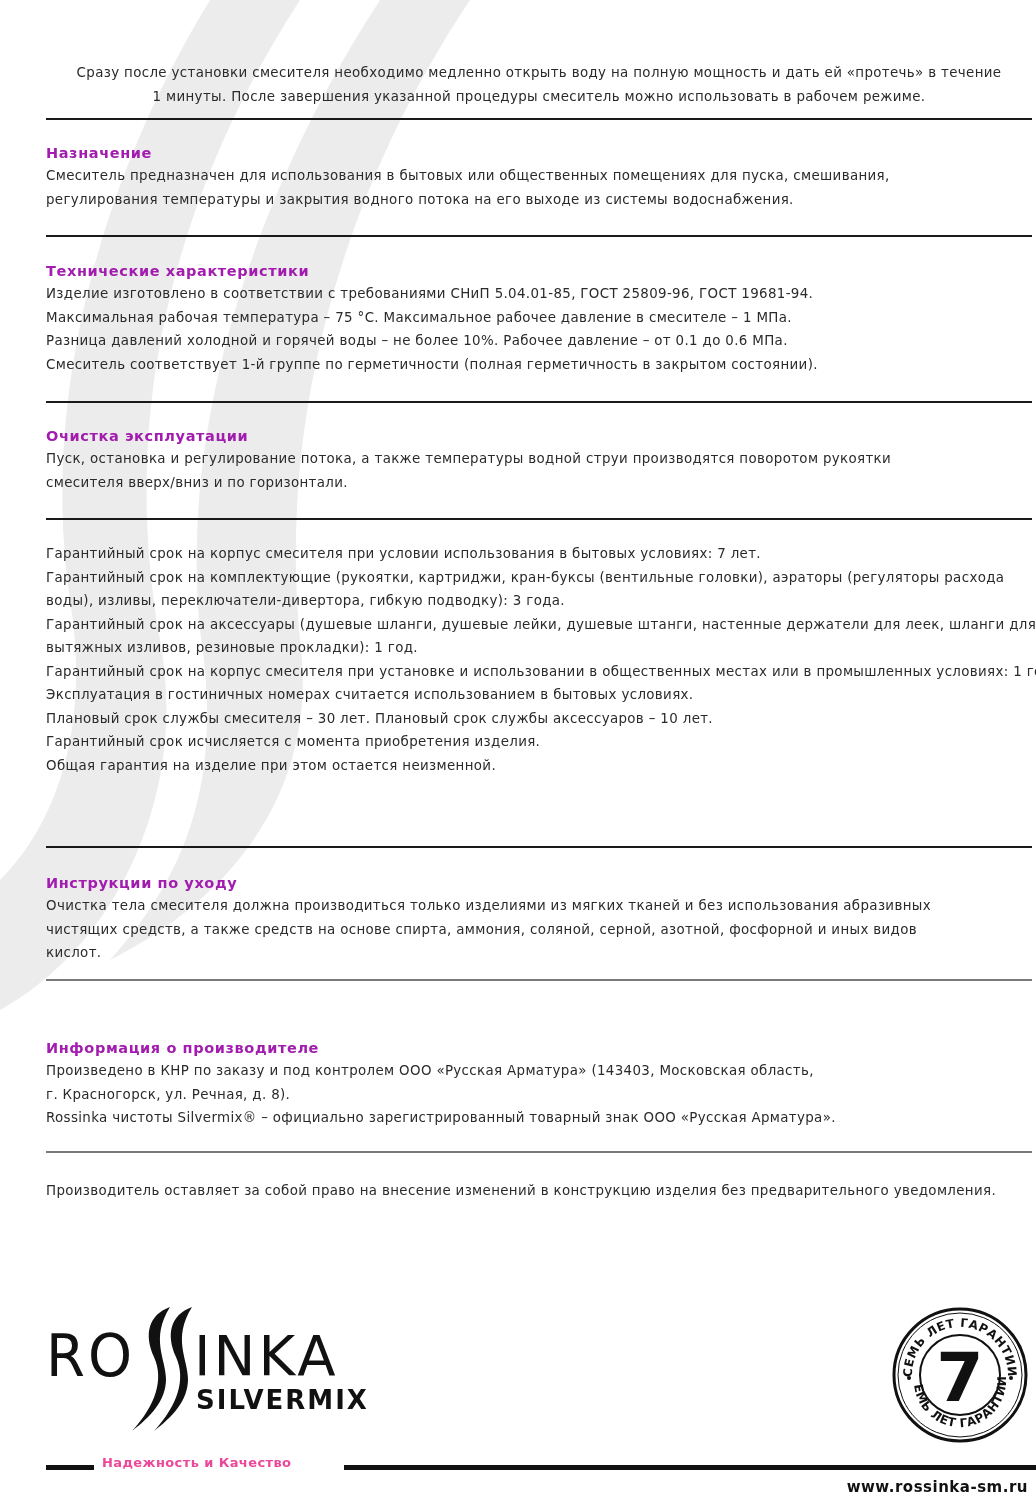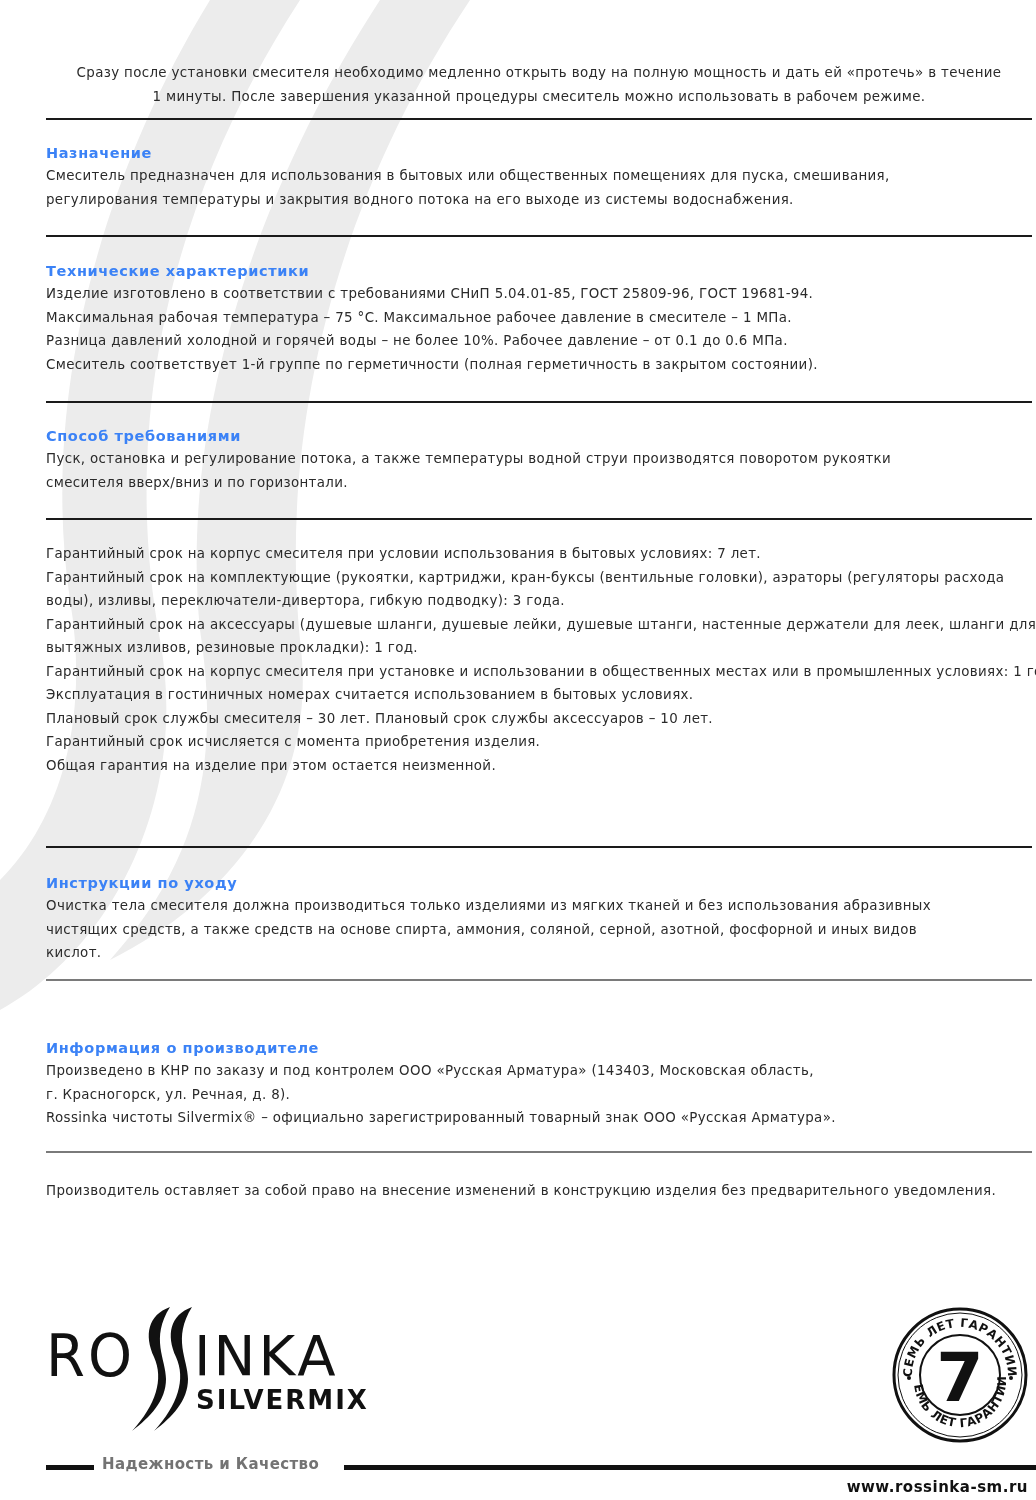--- a/index.html
+++ b/index.html
@@ -7,36 +7,36 @@
     width: 1036px; height: 1500px;
     background: #ffffff;
     position: relative; overflow: hidden;
     font-family: "DejaVu Sans", "Liberation Sans", sans-serif;
     color: #2a2a2a;
   }
   .bg-swoosh { position: absolute; left: 0; top: 0; width: 1036px; height: 1500px; z-index: 0; pointer-events: none; }
   .page { position: absolute; left: 46px; top: 0; width: 986px; z-index: 1; }
   .intro { position: absolute; top: 61px; left: 0; width: 986px; text-align: center; }
   p.line { margin: 0; font-size: 13.4px; line-height: 23.5px; letter-spacing: 0.35px; white-space: nowrap; }
-  h2.sec-title { margin: 0; font-size: 14.5px; line-height: 22px; font-weight: bold; color: #3b82f6; letter-spacing: 0.6px; }
+  h2.sec-title { margin: 0; font-size: 14.5px; line-height: 22px; font-weight: bold; color: #a21caf; letter-spacing: 0.6px; }
   .rule { position: absolute; left: 0; width: 986px; height: 2px; background: #1a1a1a; }
   .rule.grey { background: #7a7a7a; height: 2px; }
   .section { position: absolute; left: 0; width: 986px; }
   .disclaimer { position: absolute; left: 0; top: 1179px; }
 
   .logo { position: absolute; left: 46px; top: 1305px; width: 300px; height: 110px; z-index: 1; }
   .logo-word { position: absolute; font-family: "DejaVu Sans", sans-serif; font-weight: 700; color: #111; }
   .logo-ro { left: 0; top: 18px; font-size: 56px; letter-spacing: 3px; transform: scaleY(1.05); font-weight: normal; }
   .logo-inka { left: 148px; top: 18px; font-size: 56px; letter-spacing: 3px; font-weight: normal; }
   .logo-silvermix { left: 150px; top: 80px; font-size: 26px; letter-spacing: 2px; }
   .logo-ss { position: absolute; left: 84px; top: 0; width: 70px; height: 130px; }
 
   .tagline-row { position: absolute; left: 46px; top: 1455px; width: 990px; height: 24px; z-index: 1; }
   .tag-bar-left { position: absolute; left: 0; top: 10px; width: 48px; height: 5px; background: #111; }
-  .tagline { position: absolute; left: 56px; top: 0; font-size: 15px; font-weight: bold; color: #737373; letter-spacing: 0.4px; }
+  .tagline { position: absolute; left: 56px; top: 0; font-size: 13px; font-weight: bold; color: #ec4899; letter-spacing: 0.4px; }
   .tag-bar-right { position: absolute; left: 298px; top: 10px; width: 692px; height: 5px; background: #111; }
 
   .seal { position: absolute; left: 890px; top: 1305px; width: 140px; height: 140px; z-index: 1; }
   .url { position: absolute; right: 8px; top: 1478px; font-size: 15px; font-weight: bold; color: #111; letter-spacing: 0.5px; z-index: 1; }
 </style>
 </head>
 <body>
 
 <svg class="bg-swoosh" viewBox="0 0 1036 1500">
   <path d="M300 0 C 170 200, 120 420, 160 640 C 190 800, 110 950, 0 1010 L 0 880 C 60 820, 90 720, 70 600 C 40 400, 100 180, 210 0 Z" fill="#ececec"></path>
@@ -64,21 +64,21 @@
     <h2 class="sec-title">Технические характеристики</h2>
     <p class="line">Изделие изготовлено в соответствии с требованиями СНиП 5.04.01-85, ГОСТ 25809-96, ГОСТ 19681-94.</p>
     <p class="line">Максимальная рабочая температура – 75 °С. Максимальное рабочее давление в смесителе – 1 МПа.</p>
     <p class="line">Разница давлений холодной и горячей воды – не более 10%. Рабочее давление – от 0.1 до 0.6 МПа.</p>
     <p class="line">Смеситель соответствует 1-й группе по герметичности (полная герметичность в закрытом состоянии).</p>
   </div>
 
   <div class="rule" style="top:401px"></div>
 
   <div class="section" style="top:425px">
-    <h2 class="sec-title">Способ требованиями</h2>
+    <h2 class="sec-title">Очистка эксплуатации</h2>
     <p class="line">Пуск, остановка и регулирование потока, а также температуры водной струи производятся поворотом рукоятки</p>
     <p class="line">смесителя вверх/вниз и по горизонтали.</p>
   </div>
 
   <div class="rule" style="top:518px"></div>
 
   <div class="section" style="top:542px">
     <p class="line">Гарантийный срок на корпус смесителя при условии использования в бытовых условиях: 7 лет.</p>
     <p class="line">Гарантийный срок на комплектующие (рукоятки, картриджи, кран-буксы (вентильные головки), аэраторы (регуляторы расхода</p>
     <p class="line">воды), изливы, переключатели-дивертора, гибкую подводку): 3 года.</p>

